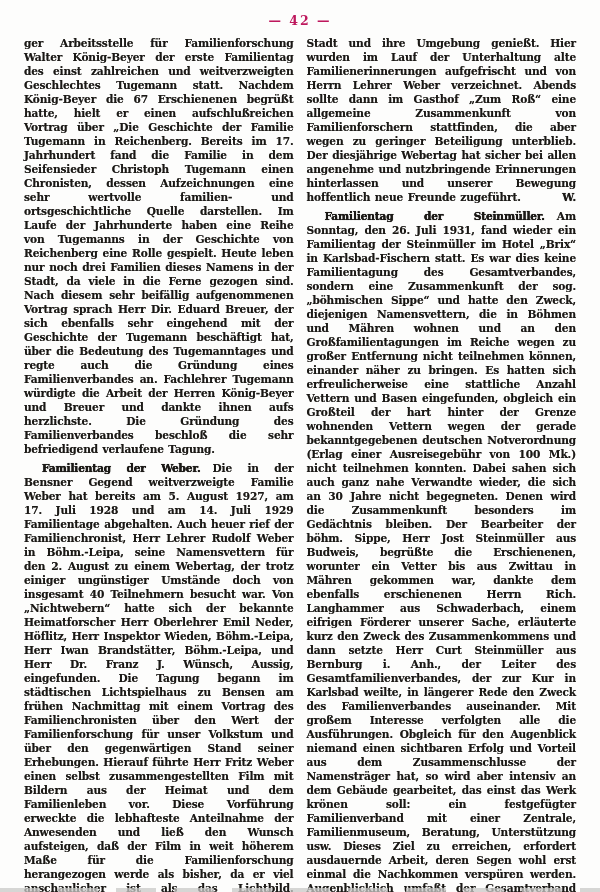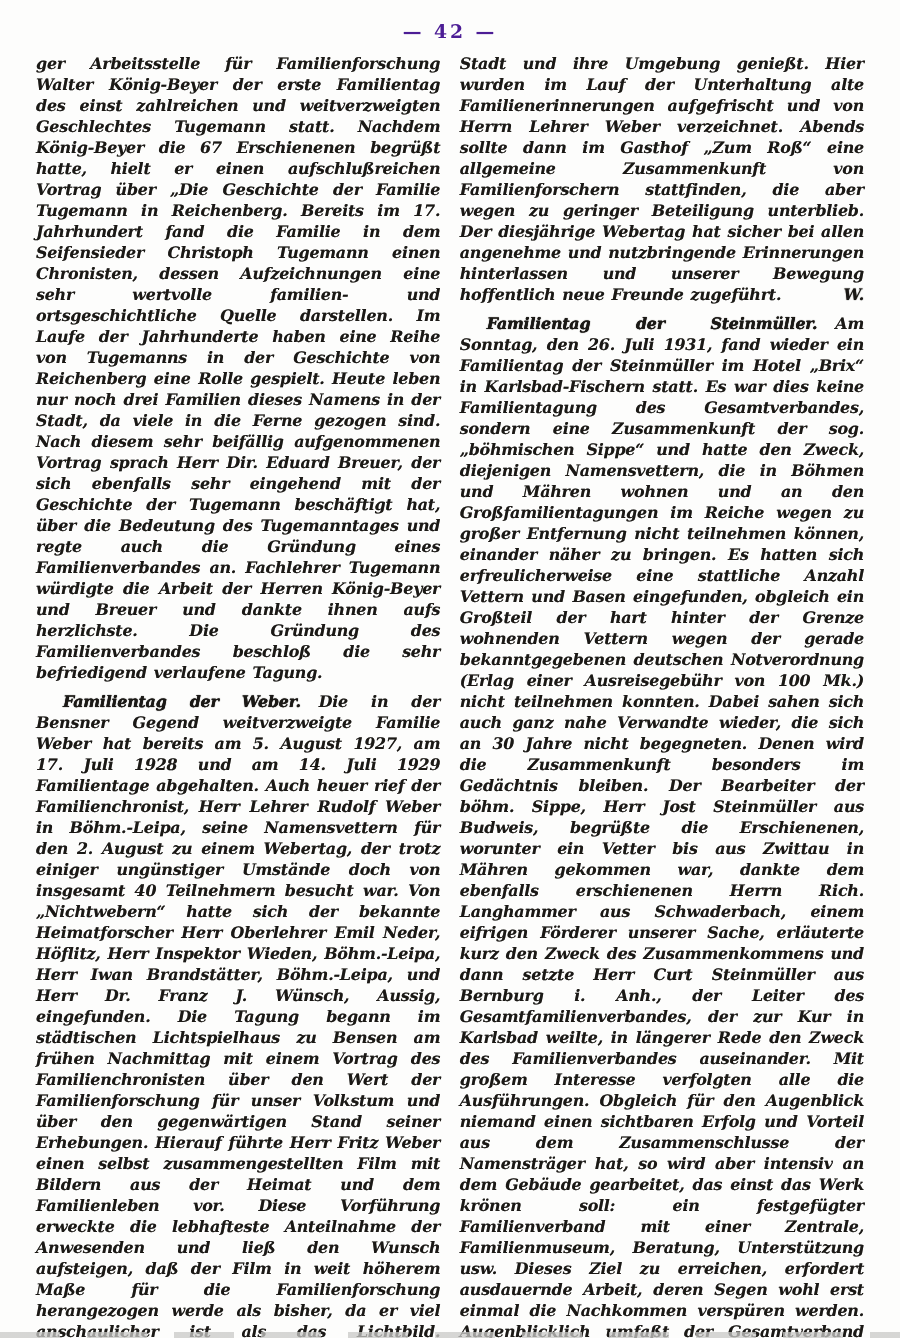--- a/index.html
+++ b/index.html
@@ -15,42 +15,41 @@
     overflow: hidden;
     font-family: "DejaVu Serif", "Liberation Serif", serif;
     color: #1b1916;
   }
   .page-head {
     text-align: center;
     padding-top: 13px;
     font-size: 12.5px;
     font-weight: bold;
     letter-spacing: 2px;
-    color: #4c1d95;
+    color: #be185d;
   }
   .columns {
     display: flex;
     gap: 13px;
     padding: 8px 24px 0 24px;
   }
   .col {
     flex: 1 1 0;
     min-width: 0;
   }
   p.para {
     margin: 0;
     font-size: 10.6px;
     line-height: 14px;
     font-weight: bold;
     text-align: justify;
     word-spacing: 1px;
     letter-spacing: -0.15px;
     text-shadow: 0 0 0.3px rgba(27,25,22,0.55);
     hyphens: auto;
-    font-style: italic;
     -webkit-hyphens: auto;
   }
   p.para.indent {
     text-indent: 18px;
     margin-top: 5px;
   }
   .lead {
     font-weight: bold;
     text-shadow: 0 0 0.7px #1b1916, 0 0 0.4px #1b1916;
   }

